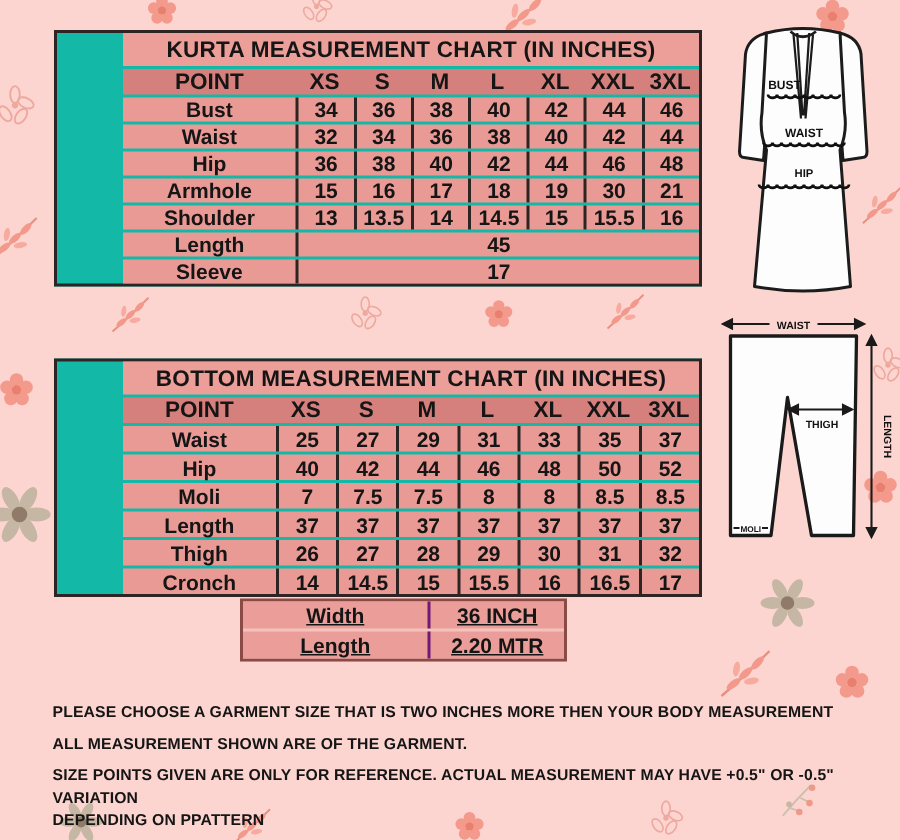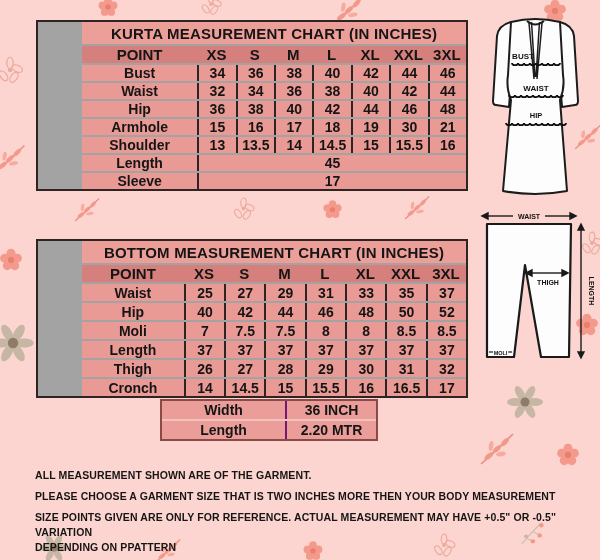--- a/index.html
+++ b/index.html
@@ -6,21 +6,21 @@
   .stage{
     position:relative; width:600px; height:560px; overflow:hidden;
     background:#fcd5d0; font-family:"Liberation Sans", sans-serif;
     font-weight:bold; color:#151515;
   }
   .deco{position:absolute; pointer-events:none;}
 
   
   .mtable{
     position:absolute; border:2px solid #2e2424; box-sizing:border-box;
-    display:flex; flex-direction:column; row-gap:2px; background:#a3a3a3;padding-left:44px;
+    display:flex; flex-direction:column; row-gap:2px; background:#14b8a6;padding-left:44px;
   }
   .t-title{
     background:#ec9e99; text-align:center; font-size:15px;
     padding:3px 0 2px; letter-spacing:.2px;
   }
   .hrow{display:flex; background:#d5807c; height:17px;}
   .drow{display:flex; background:#e99a95;}
   .kurta-table .drow{height:16px;}
   .bottom-table .drow{height:17px;}
   .cell{
@@ -37,21 +37,21 @@
   .bottom-table{left:36px; top:239px; width:432px;}
 
   
   .dupatta-table{
     position:absolute; left:160px; top:399px; width:218px;
     border:2px solid #8a4a45; box-sizing:border-box;
     display:flex; flex-direction:column; row-gap:2px; background:#f4c2bd;
   }
   .dupatta-table .t-title{background:#d27e7b; padding:2px 0 1px;}
   .dupatta-table .drow{height:18px; background:#eb9e99;}
-  .dupatta-table .cell{border-left:none; font-size:14px;}
+  .dupatta-table .cell{border-left:none; font-size:14px;text-decoration:underline;}
   .dupatta-table .cell.label{flex:0 0 57.5%;}
   .dupatta-table .cell.value{border-left:2px solid #701a75;}
 
   
   .notes{position:absolute; left:35px; top:468px; width:552px; font-size:10.5px; letter-spacing:.1px;}
   .note-line{margin:0 0 7px 0; line-height:1.35;}
   .note-line:nth-child(3){margin-bottom:1px;}
 
   
   .kurta-diagram{position:absolute; left:480px; top:13px;}
@@ -315,22 +315,22 @@
       <div class="cell label">Width</div>
       <div class="cell value">36 INCH</div>
     </div>
     <div class="drow">
       <div class="cell label">Length</div>
       <div class="cell value">2.20 MTR</div>
     </div>
   </div>
 
   <div class="notes" id="notes-mount">
+      <div class="note-line">PLEASE CHOOSE A GARMENT SIZE THAT IS TWO INCHES MORE THEN YOUR BODY MEASUREMENT</div>
       <div class="note-line">ALL MEASUREMENT SHOWN ARE OF THE  GARMENT.</div>
-      <div class="note-line">PLEASE CHOOSE A GARMENT SIZE THAT IS TWO INCHES MORE THEN YOUR BODY MEASUREMENT</div>
       <div class="note-line">SIZE POINTS GIVEN ARE ONLY FOR REFERENCE. ACTUAL MEASUREMENT MAY HAVE  +0.5" OR -0.5" VARIATION</div>
       <div class="note-line">DEPENDING ON PPATTERN</div>
     </div>
 
   <svg class="kurta-diagram" width="112" height="192" viewBox="0 0 112 192">
     <g>
       <path d="M31,9 C23,11 18,16 17,23 L13,88 Q13,92 16,92 L29,94 L33,40 Z" fill="#fdfdfd" stroke="#1c1c1c" stroke-width="2" stroke-linejoin="round"></path>
       <path d="M80,9 C88,11 93,16 94,23 L98,88 Q98,92 95,92 L82,94 L78,40 Z" fill="#fdfdfd" stroke="#1c1c1c" stroke-width="2" stroke-linejoin="round"></path>
       <path d="M31,9 Q55,3 80,9 L83,62 Q85,75 80,87 L87,178 Q55,184 23,178 L31,87 Q26,75 28,62 Z" fill="#fdfdfd" stroke="#1c1c1c" stroke-width="2" stroke-linejoin="round"></path>
       <path d="M47,8 Q55,15 64,8" fill="none" stroke="#1c1c1c" stroke-width="1.8"></path>

